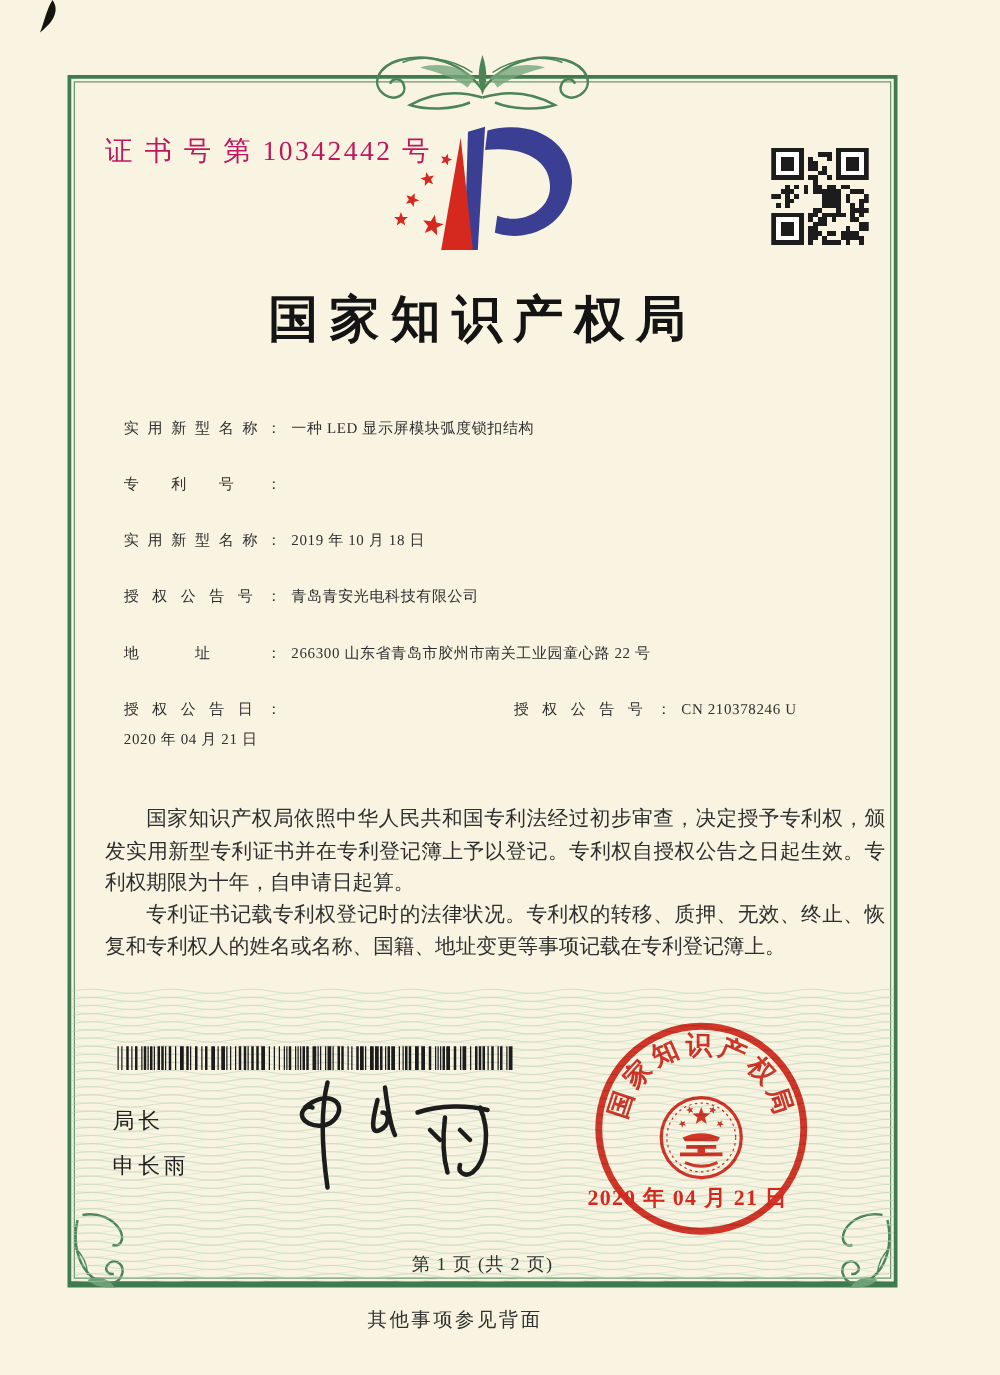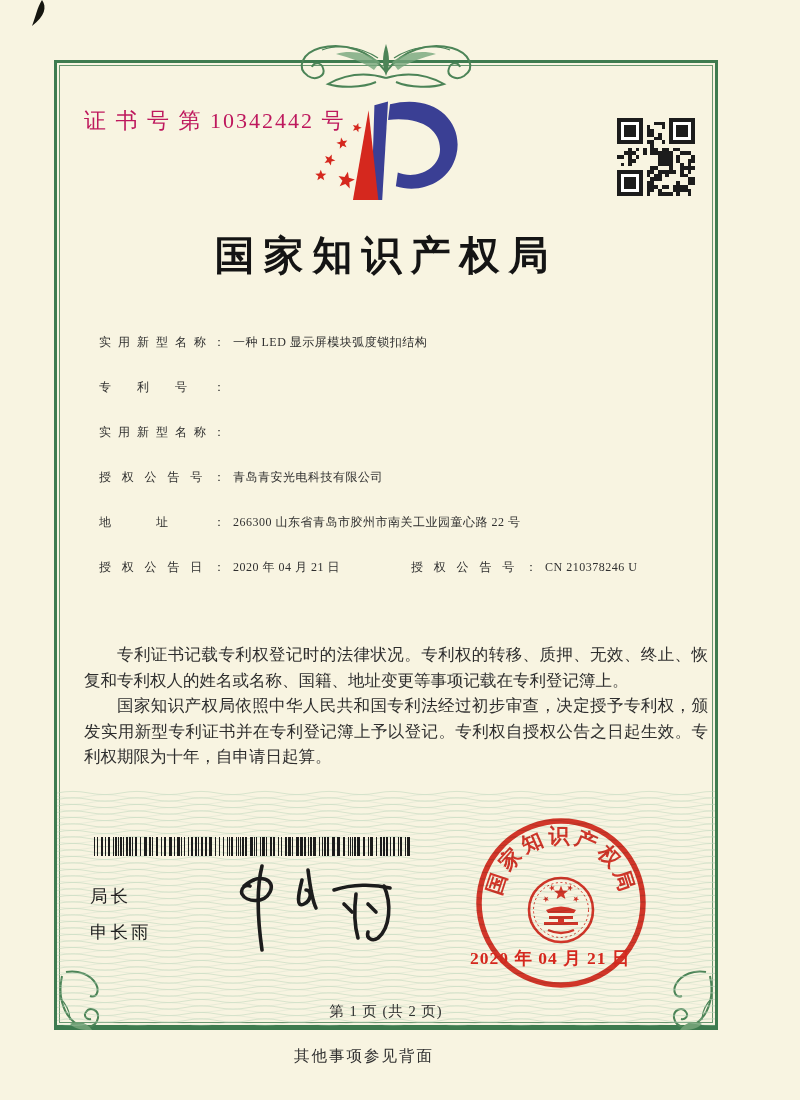--- a/index.html
+++ b/index.html
@@ -32,21 +32,21 @@
     letter-spacing:9px;color:#141414;
   }
   .fields{position:absolute;left:99px;top:330px;width:624px;font-size:12px;color:#2f2f2f;}
   .frow{display:flex;line-height:24px;margin-bottom:21px;}
   .flabel{
     display:inline-block;width:126px;min-width:126px;
     text-align:justify;text-align-last:justify;margin-right:8px;
   }
   .fvalue{letter-spacing:0.5px;}
   .fpair{display:flex;}
-  .fpair.first{width:312px;min-width:312px;}
+  .fpair.first{width:312px;min-width:312px;flex-direction:column;}
   .body-text{
     position:absolute;left:84px;top:642px;width:624px;
     font-size:16.5px;line-height:25.5px;color:#2e2e2e;text-align:justify;
   }
   .body-text p{margin:0;text-indent:2em;}
   .waves{position:absolute;left:57px;top:790px;width:658px;height:236px;overflow:hidden;}
   .barcode{
     position:absolute;left:94px;top:837px;width:320px;height:19px;
     display:flex;align-items:stretch;
   }
@@ -353,20 +353,21 @@
   <div class="fields">
     <div class="frow">
       <span class="flabel">实用新型名称：</span>
       <span class="fvalue">一种 LED 显示屏模块弧度锁扣结构</span>
     </div>
     <div class="frow">
       <span class="flabel">专利号：</span>
     </div>
     <div class="frow">
       <span class="flabel">实用新型名称：</span>
+      <span class="fvalue">2019 年 10 月 18 日</span>
     </div>
     <div class="frow">
       <span class="flabel">授权公告号：</span>
       <span class="fvalue">青岛青安光电科技有限公司</span>
     </div>
     <div class="frow">
       <span class="flabel">地址：</span>
       <span class="fvalue">266300 山东省青岛市胶州市南关工业园童心路 22 号</span>
     </div>
     <div class="frow">
@@ -375,22 +376,22 @@
         <span class="fvalue">2020 年 04 月 21 日</span>
       </div>
       <div class="fpair">
         <span class="flabel">授权公告号：</span>
         <span class="fvalue">CN 210378246 U</span>
       </div>
     </div>
   </div>
 
   <div class="body-text">
+    <p>国家知识产权局依照中华人民共和国专利法经过初步审查，决定授予专利权，颁发实用新型专利证书并在专利登记簿上予以登记。专利权自授权公告之日起生效。专利权期限为十年，自申请日起算。</p>
     <p>专利证书记载专利权登记时的法律状况。专利权的转移、质押、无效、终止、恢复和专利权人的姓名或名称、国籍、地址变更等事项记载在专利登记簿上。</p>
-    <p>国家知识产权局依照中华人民共和国专利法经过初步审查，决定授予专利权，颁发实用新型专利证书并在专利登记簿上予以登记。专利权自授权公告之日起生效。专利权期限为十年，自申请日起算。</p>
   </div>
 
   <div class="barcode" id="barcode">
       <span style="width: 1px; margin-right: 2px;"></span>
       <span style="width: 1px; margin-right: 3px;"></span>
       <span style="width: 2px; margin-right: 2px;"></span>
       <span style="width: 1px; margin-right: 2px;"></span>
       <span style="width: 2px; margin-right: 3px;"></span>
       <span style="width: 1px; margin-right: 1px;"></span>
       <span style="width: 2px; margin-right: 1px;"></span>

